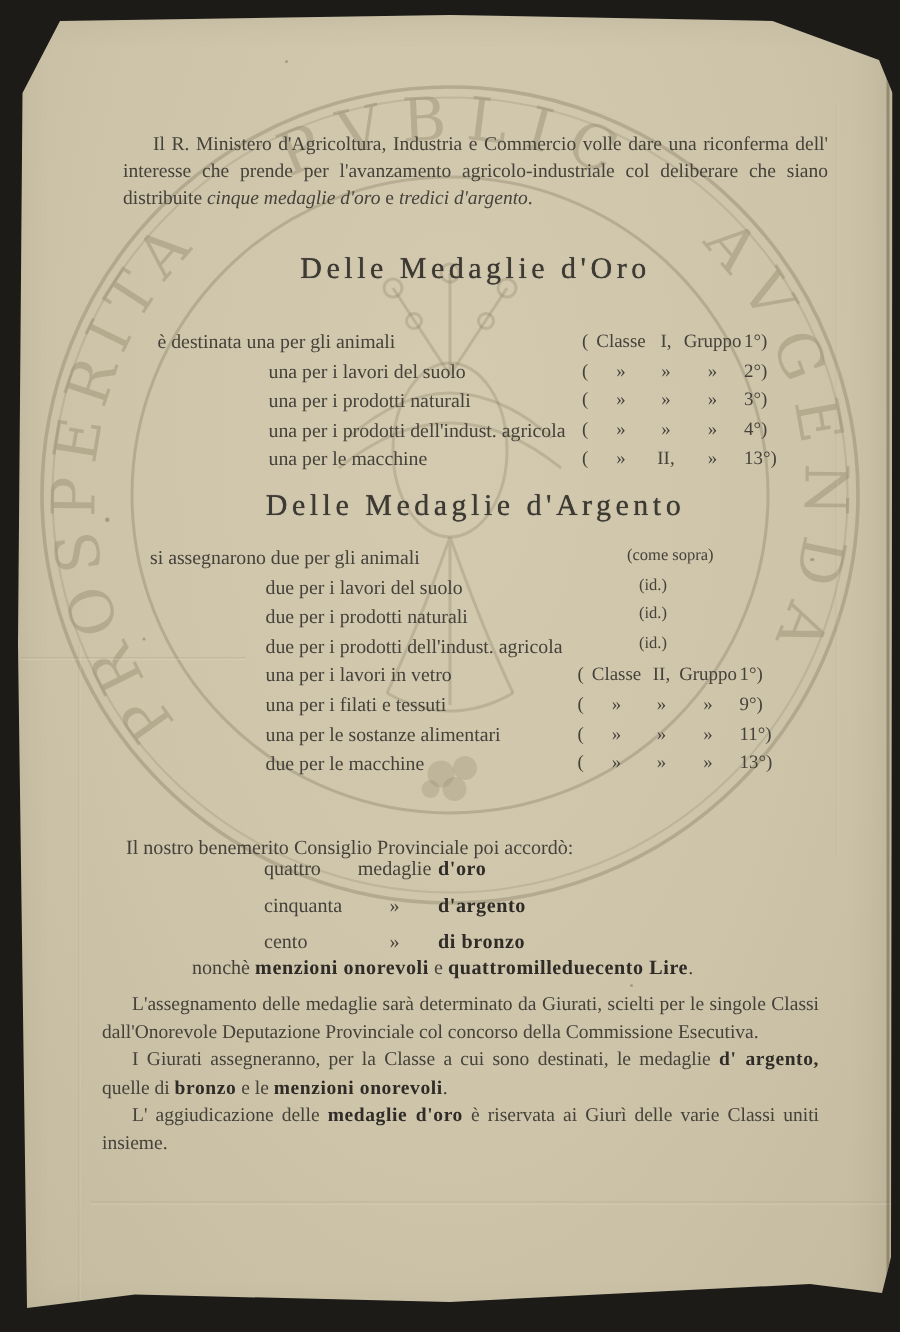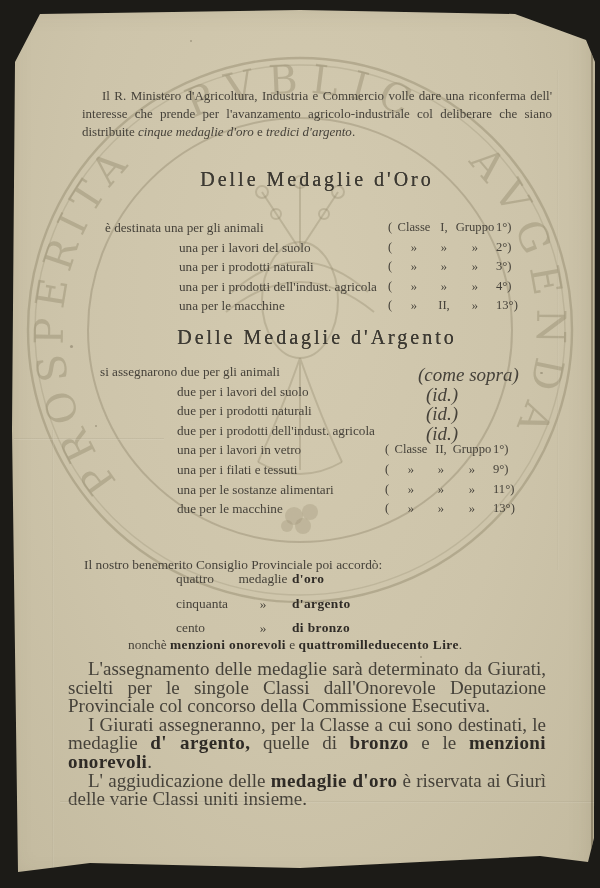--- a/index.html
+++ b/index.html
@@ -24,25 +24,25 @@
   h2.head{margin:0;font-weight:normal;font-size:20px;letter-spacing:3px;color:#3d3a33;text-align:center;width:100%;text-shadow:0 0 .5px #3d3a33;padding-left:17px;}
   .mlist{font-size:13.2px;}
   .lrow{position:relative;height:19.6px;white-space:nowrap;}
   .lrow .lt{position:absolute;left:0;top:0;}
   .ind{padding-left:74px;}
   .ind2{padding-left:77px;}
   .rt{position:absolute;top:0;display:grid;grid-template-columns:6px 40px 20px 42px 34px;font-size:12.6px;}
   .rt .tk{text-align:center;}
   .rt .tk:first-child{text-align:left;}
   .rt .tk:last-child{text-align:left;}
-  .rsingle{position:absolute;top:0;font-size:19px;font-style:italic;}
+  .rsingle{position:absolute;top:0;font-size:11px;}
   .aw{display:grid;grid-template-columns:58px 58px auto;row-gap:8.6px;font-size:13.4px;}
   .aw .mid{text-align:center;}
   b,.bold{font-weight:bold;color:#2f2b26;letter-spacing:.4px;}
-  .paras{left:68px;top:660px;width:478px;font-size:19px;line-height:18.6px;text-align:justify;}
+  .paras{left:68px;top:660px;width:478px;font-size:13px;line-height:18.6px;text-align:justify;}
   .paras p{margin:0;text-indent:20px;}
   .crease{position:absolute;pointer-events:none;}
   .ch{height:2px;background:linear-gradient(180deg, rgba(110,100,75,.22), rgba(240,236,220,.35));}
   .cv{width:2px;background:linear-gradient(90deg, rgba(110,100,75,.18), rgba(240,236,220,.3));}
   .edge{position:absolute;width:2px;background:rgba(95,85,60,.45);}
   .speck{position:absolute;border-radius:50%;background:rgba(70,60,40,.3);}
 </style>
 </head>
 <body>
 

